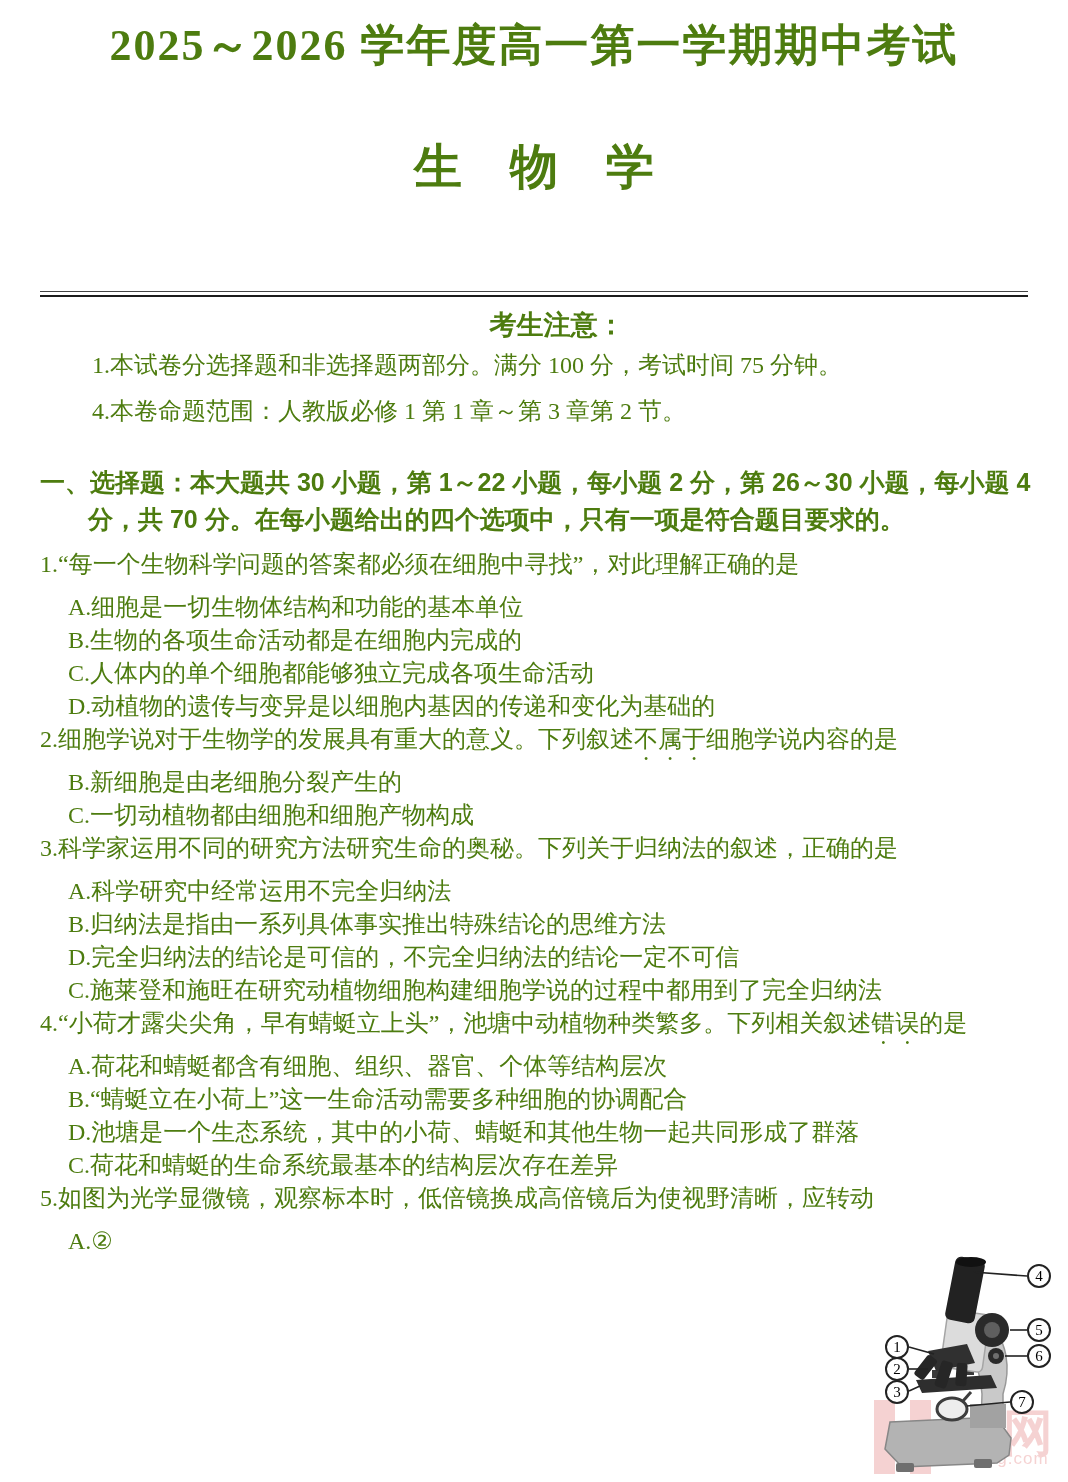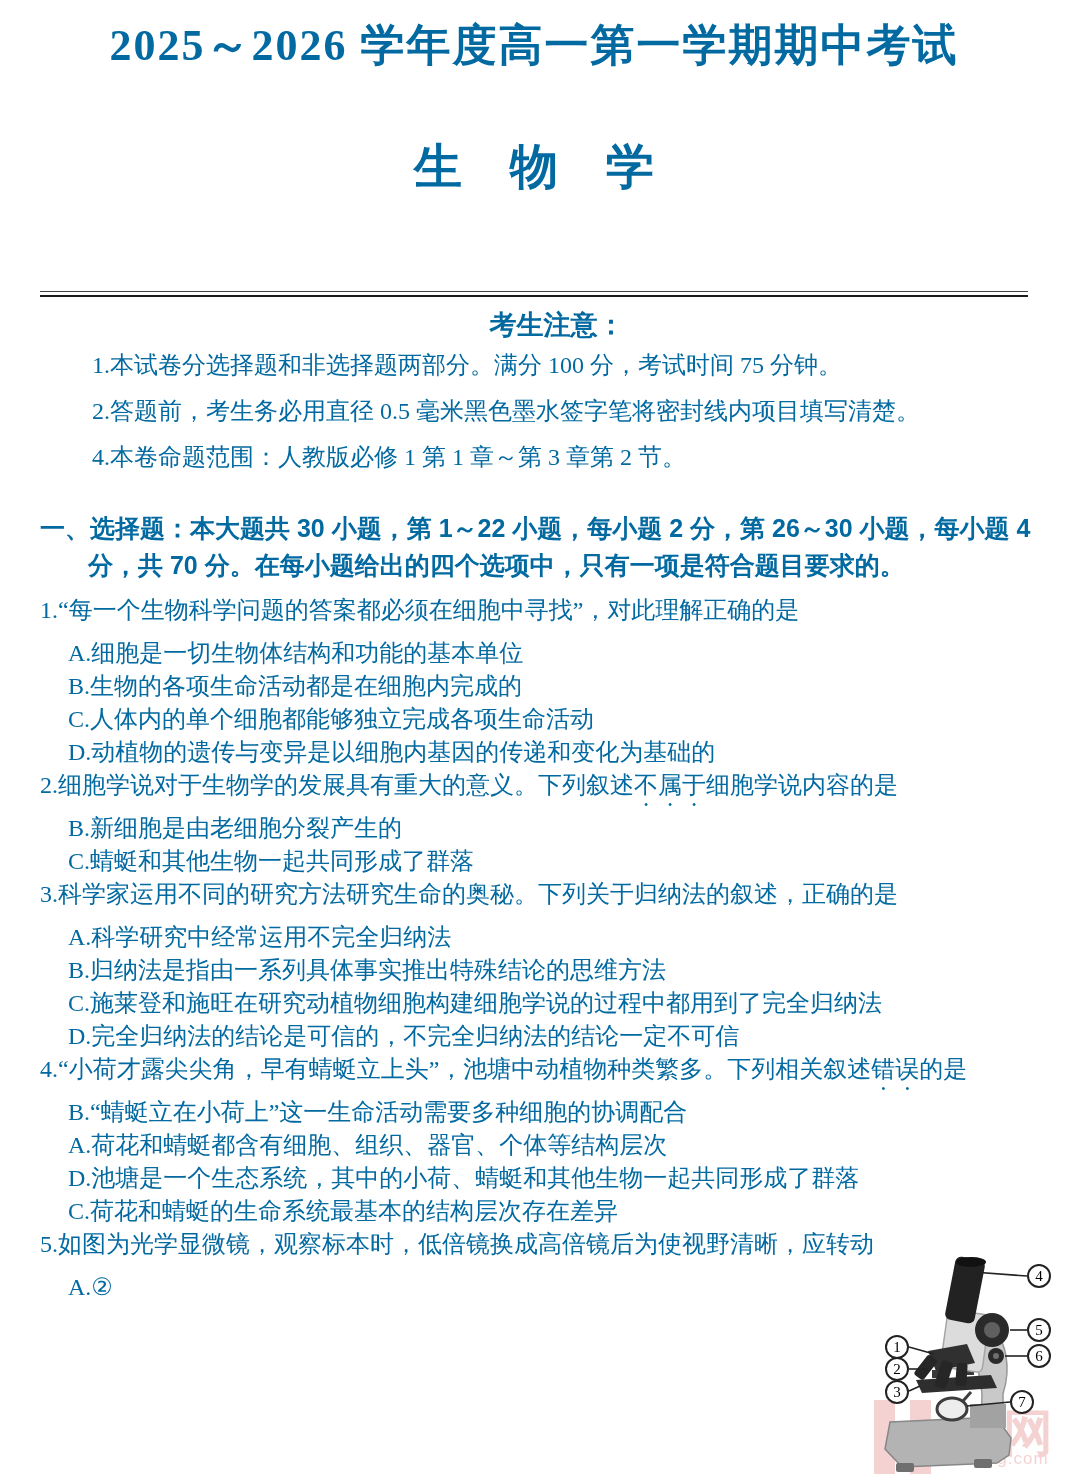--- a/index.html
+++ b/index.html
@@ -1,21 +1,21 @@
 <!DOCTYPE html>
 <html><head>
 <meta charset="utf-8">
 <style>
   html,body { margin:0; padding:0; background:#e9e9e9; }
   .page {
     position:relative;
     width:1068px; height:1482px;
     margin:0 auto;
     background:#ffffff;
-    color:#0369a1;
+    color:#4d7c0f;
     overflow:hidden;
     font-family:"Liberation Serif","DejaVu Serif",serif;
   }
   .title {
     margin:0; padding-top:16px;
     text-align:center;
     font-size:44px; font-weight:700;
     letter-spacing:2px;
     font-family:"Liberation Serif","DejaVu Serif",serif;
   }
@@ -88,54 +88,53 @@
 <div class="page">
 
   <h1 class="title">2025～2026 学年度高一第一学期期中考试</h1>
   <div class="subject">生　物　学</div>
 
   <div class="rule"></div>
 
   <div>
     <div class="notice-heading">考生注意：</div>
     <p class="notice-item"><span>1.本试卷分选择题和非选择题两部分。满分 100 分，考试时间 75 分钟。</span><span class="bold-dots"></span></p>
-    <p class="notice-item"><span>2.答题前，考生务必用直径 0.5 毫米黑色墨水签字笔将密封线内项目填写清楚。</span><span class="bold-dots"></span></p>
     <p class="notice-item"><span>4.本卷命题范围：人教版必修 1 第 1 章～第 3 章第 2 节。</span><span class="bold-dots"></span></p>
   </div>
 
   <p class="section-heading">一、选择题：本大题共 30 小题，第 1～22 小题，每小题 2 分，第 26～30 小题，每小题 4 分，共 70 分。在每小题给出的四个选项中，只有一项是符合题目要求的。</p>
 
   <div class="questions">
 
     <div>
       <p class="q-stem"><span>1.“每一个生物科学问题的答案都必须在细胞中寻找”，对此理解正确的是</span><span class="dots"></span><span></span></p>
       <p class="q-opt">A.细胞是一切生物体结构和功能的基本单位</p>
       <p class="q-opt">B.生物的各项生命活动都是在细胞内完成的</p>
       <p class="q-opt">C.人体内的单个细胞都能够独立完成各项生命活动</p>
       <p class="q-opt">D.动植物的遗传与变异是以细胞内基因的传递和变化为基础的</p>
     </div>
 
     <div>
       <p class="q-stem"><span>2.细胞学说对于生物学的发展具有重大的意义。下列叙述</span><span class="dots">不属于</span><span>细胞学说内容的是</span></p>
       <p class="q-opt">B.新细胞是由老细胞分裂产生的</p>
-      <p class="q-opt">C.蜻蜓和其他生物一起共同形成了群落</p>
+      <p class="q-opt">C.一切动植物都由细胞和细胞产物构成</p>
     </div>
 
     <div>
       <p class="q-stem"><span>3.科学家运用不同的研究方法研究生命的奥秘。下列关于归纳法的叙述，正确的是</span><span class="dots"></span><span></span></p>
       <p class="q-opt">A.科学研究中经常运用不完全归纳法</p>
       <p class="q-opt">B.归纳法是指由一系列具体事实推出特殊结论的思维方法</p>
+      <p class="q-opt">D.完全归纳法的结论是可信的，不完全归纳法的结论一定不可信</p>
       <p class="q-opt">C.施莱登和施旺在研究动植物细胞构建细胞学说的过程中都用到了完全归纳法</p>
-      <p class="q-opt">D.完全归纳法的结论是可信的，不完全归纳法的结论一定不可信</p>
     </div>
 
     <div>
       <p class="q-stem"><span>4.“小荷才露尖尖角，早有蜻蜓立上头”，池塘中动植物种类繁多。下列相关叙述</span><span class="dots">错误</span><span>的是</span></p>
+      <p class="q-opt">A.荷花和蜻蜓都含有细胞、组织、器官、个体等结构层次</p>
       <p class="q-opt">B.“蜻蜓立在小荷上”这一生命活动需要多种细胞的协调配合</p>
-      <p class="q-opt">A.荷花和蜻蜓都含有细胞、组织、器官、个体等结构层次</p>
       <p class="q-opt">D.池塘是一个生态系统，其中的小荷、蜻蜓和其他生物一起共同形成了群落</p>
       <p class="q-opt">C.荷花和蜻蜓的生命系统最基本的结构层次存在差异</p>
     </div>
 
     <div>
       <p class="q-stem"><span>5.如图为光学显微镜，观察标本时，低倍镜换成高倍镜后为使视野清晰，应转动</span><span class="dots"></span><span></span></p>
       <p class="q-opt">A.②</p>
 
     </div>
 

